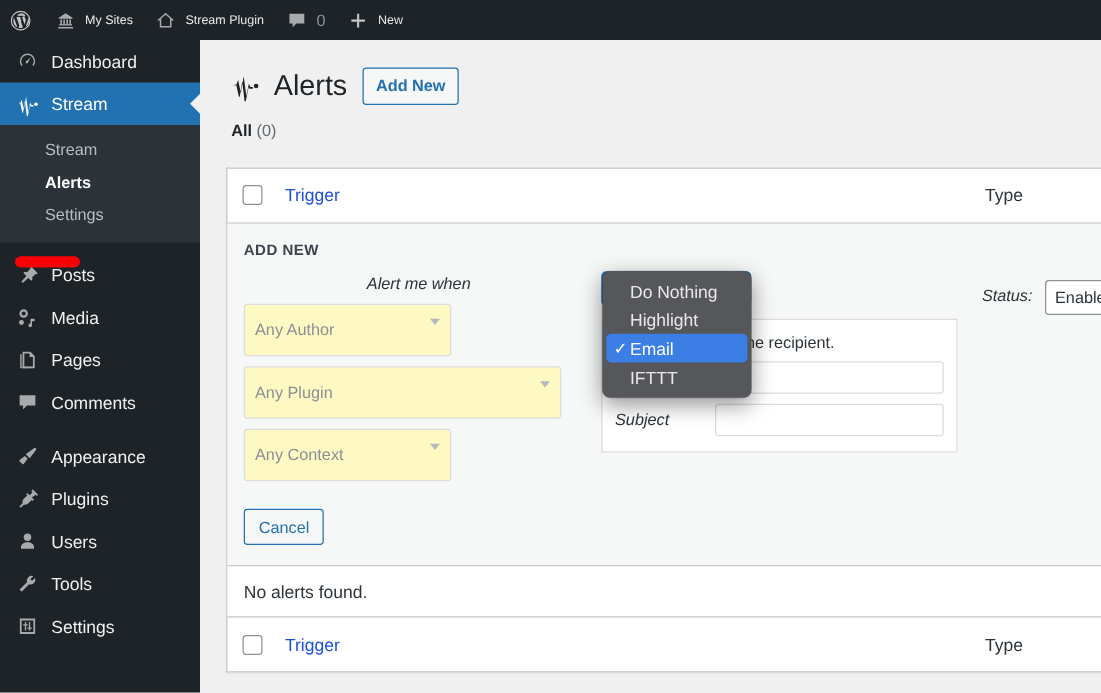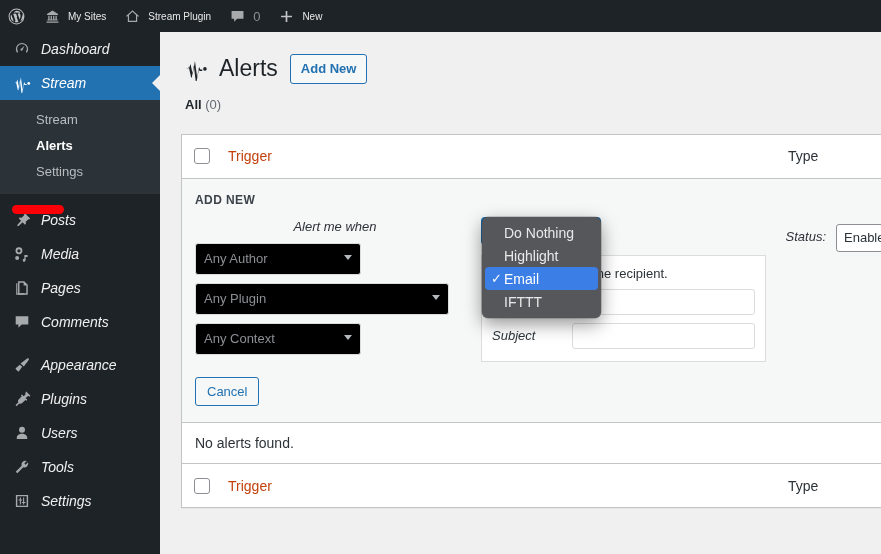--- a/index.html
+++ b/index.html
@@ -35,21 +35,21 @@
   #sidebar {
     position: absolute; top: 32px; left: 0;
     width: 160px; height: 522px;
     background: #1d2327;
     z-index: 40;
   }
   .menu-item {
     position: relative;
     display: flex; align-items: center;
     height: 34px; padding-left: 12px;
-    color: #f0f0f1; font-size: 14px; font-style: italic;
+    color: #f0f0f1; font-size: 14px;
   }
   .menu-item .mi-ico {
     width: 20px; height: 20px;
     display: inline-flex; align-items: center; justify-content: center;
     color: #a7aaad; margin-right: 9px; flex: 0 0 20px;
   }
   .menu-item.active { background: #2271b1; color: #fff; }
   .menu-item.active .mi-ico { color: #fff; }
   .menu-item.active::after {
     content: ""; position: absolute; right: 0; top: 50%;
@@ -122,21 +122,21 @@
     border-bottom: 1px solid #c3c4c7;
   }
   .tbl-row.head { border-bottom: 1px solid #c3c4c7; }
   .tbl-row.foot { border-bottom: none; border-top: 1px solid #c3c4c7; }
   .cb {
     width: 16px; height: 16px;
     border: 1px solid #8c8f94; border-radius: 3px;
     background: #fff; flex: 0 0 16px;
   }
   .col-trigger {
-    font-size: 14px; font-weight: 400; color: #c2410c;
+    font-size: 14px; font-weight: 400; color: #1d4ed8;
     margin-left: 18px; flex: 1;
   }
   .col-type {
     font-size: 14px; color: #2c3338;
     width: 120px; text-align: left;
   }
 
   
   .addnew-wrap { background: #f6f7f7; position: relative; }
   .addnew-title {
@@ -146,22 +146,22 @@
   }
   .addnew-body { display: flex; padding: 9px 13px 14px 13px; }
   .col-left { width: 280px; flex: 0 0 280px; }
   .fld-label {
     font-style: italic; font-size: 13px; color: #2c3338;
     margin: 3px 0 9px 0;
     text-align: center;
   }
   .sel {
     position: relative;
-    height: 32px;
-    background: #000000;
+    height: 42px;
+    background: #fef9c3;
     border: 1px solid #dcdcde;
     border-radius: 3px;
     display: flex; align-items: center;
     padding: 0 22px 0 8px;
     font-size: 13px; color: #8c8f94;
     margin-bottom: 8px;
   }
   .sel.w1 { width: 166px; }
   .sel.w2 { width: 254px; }
   .sel::after {

